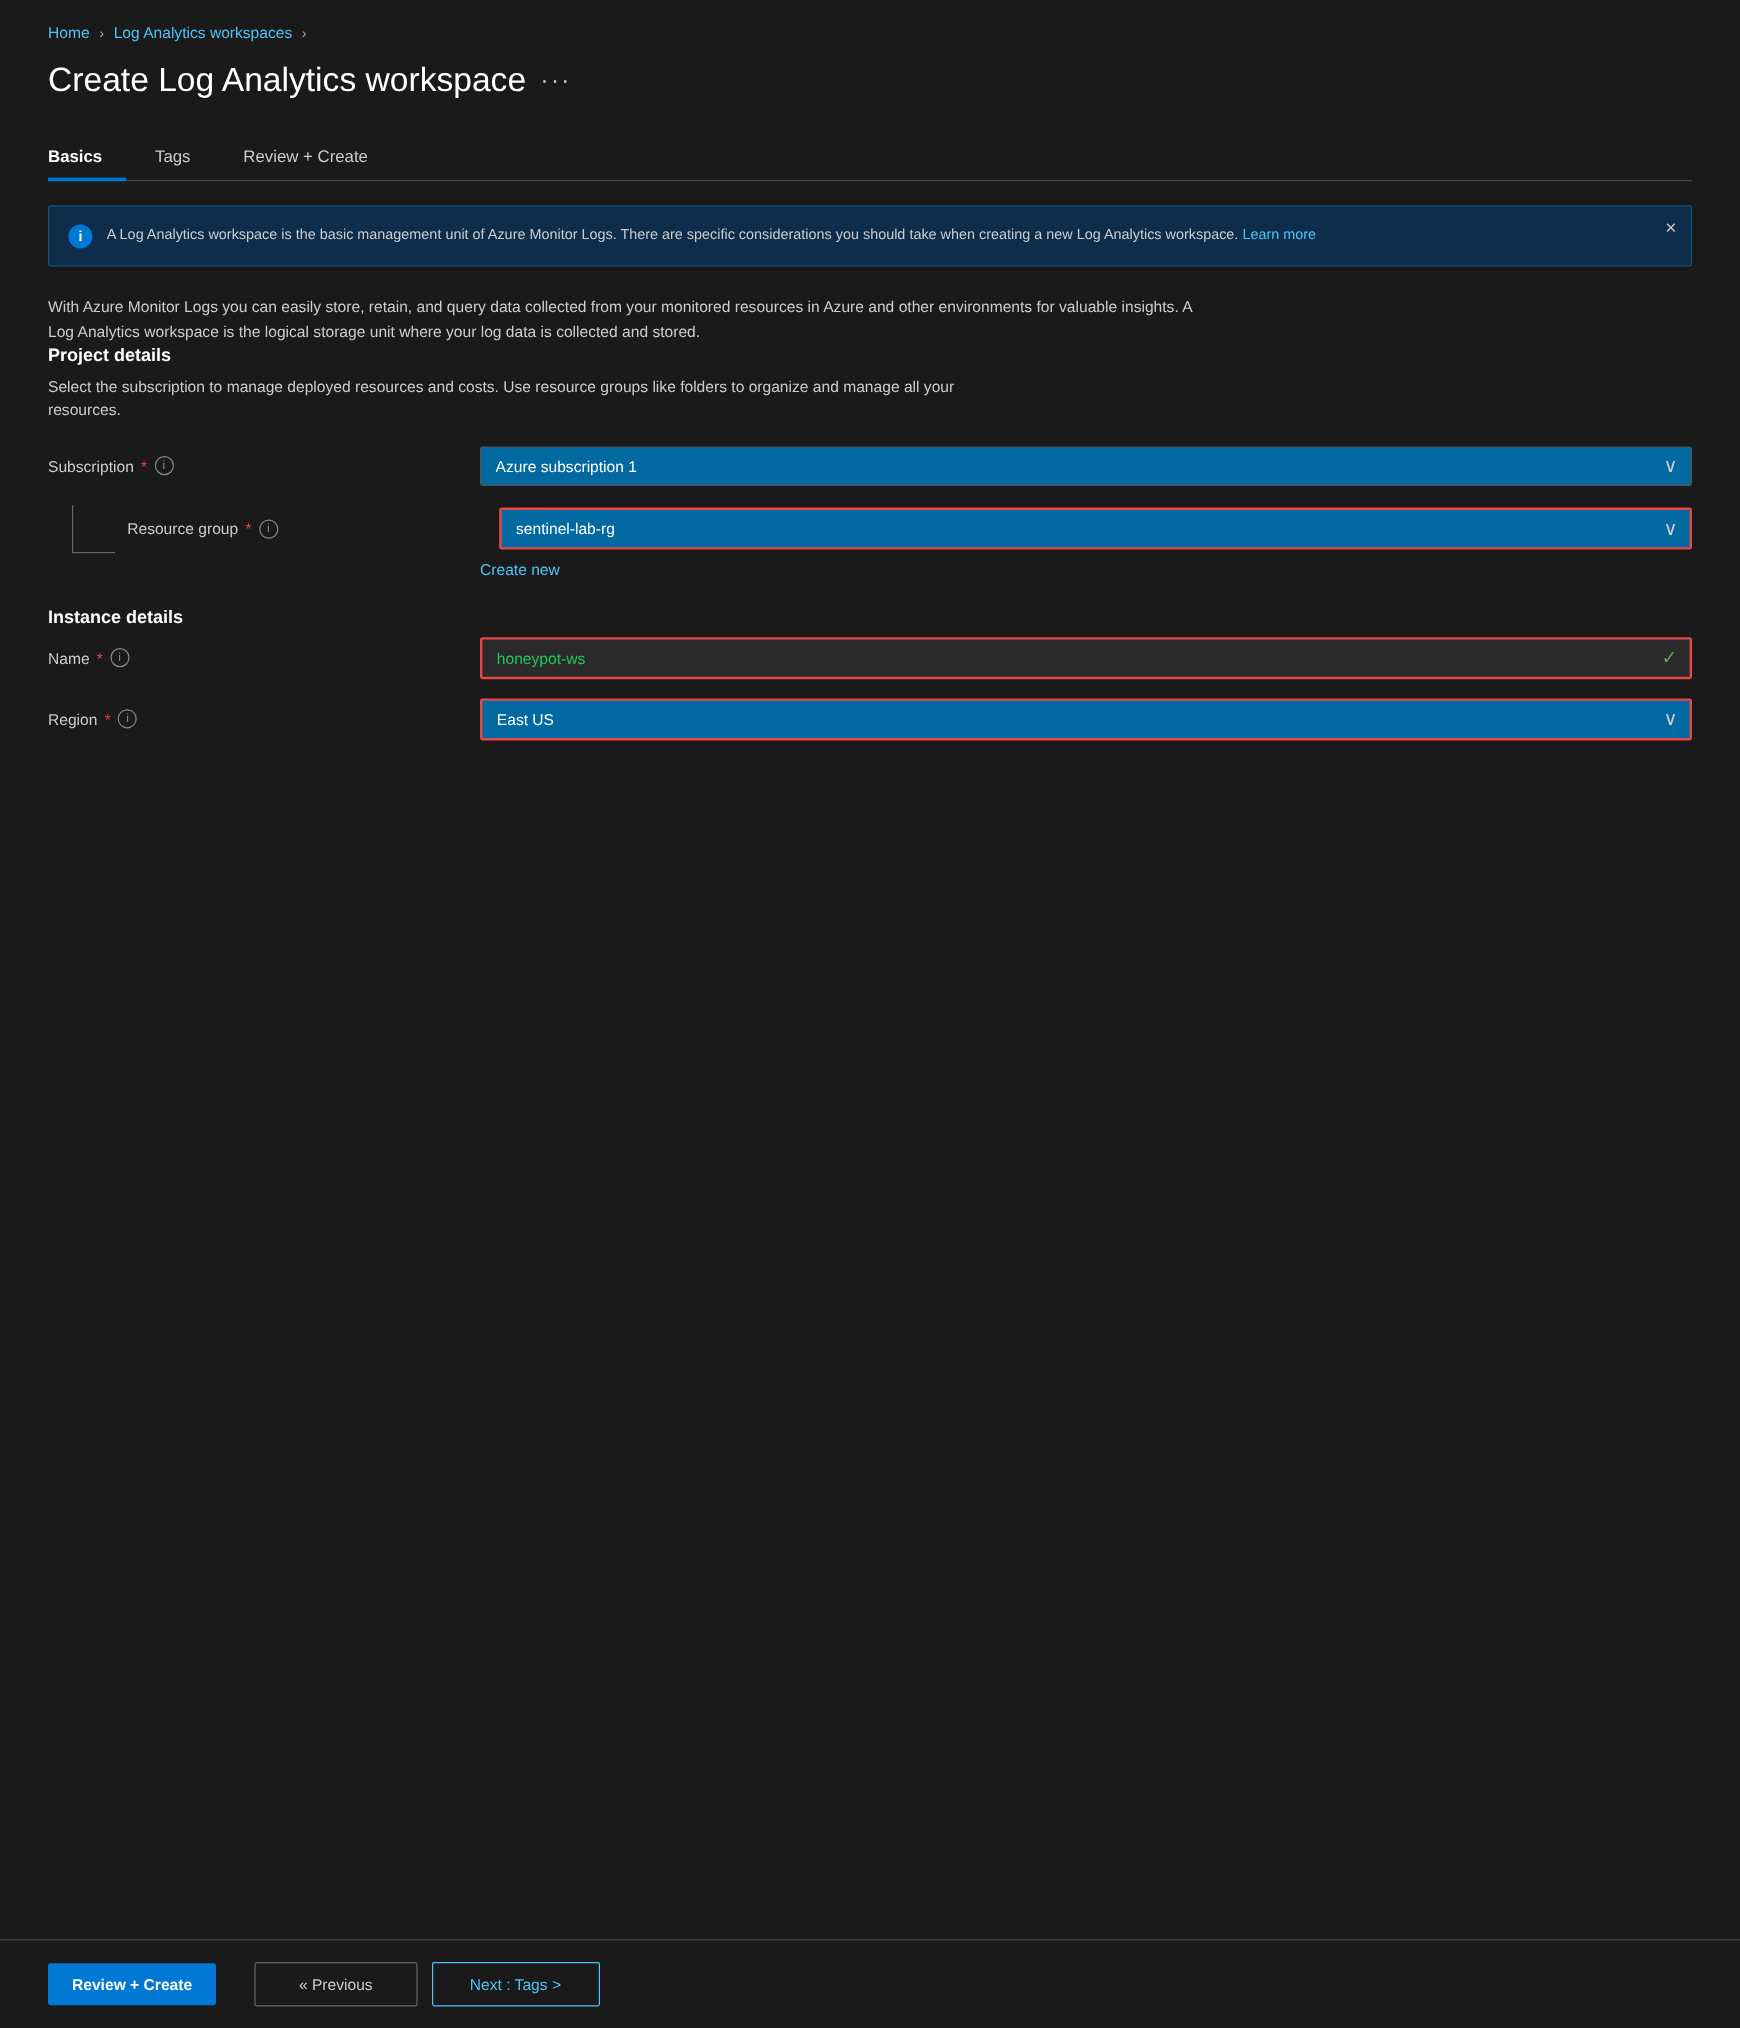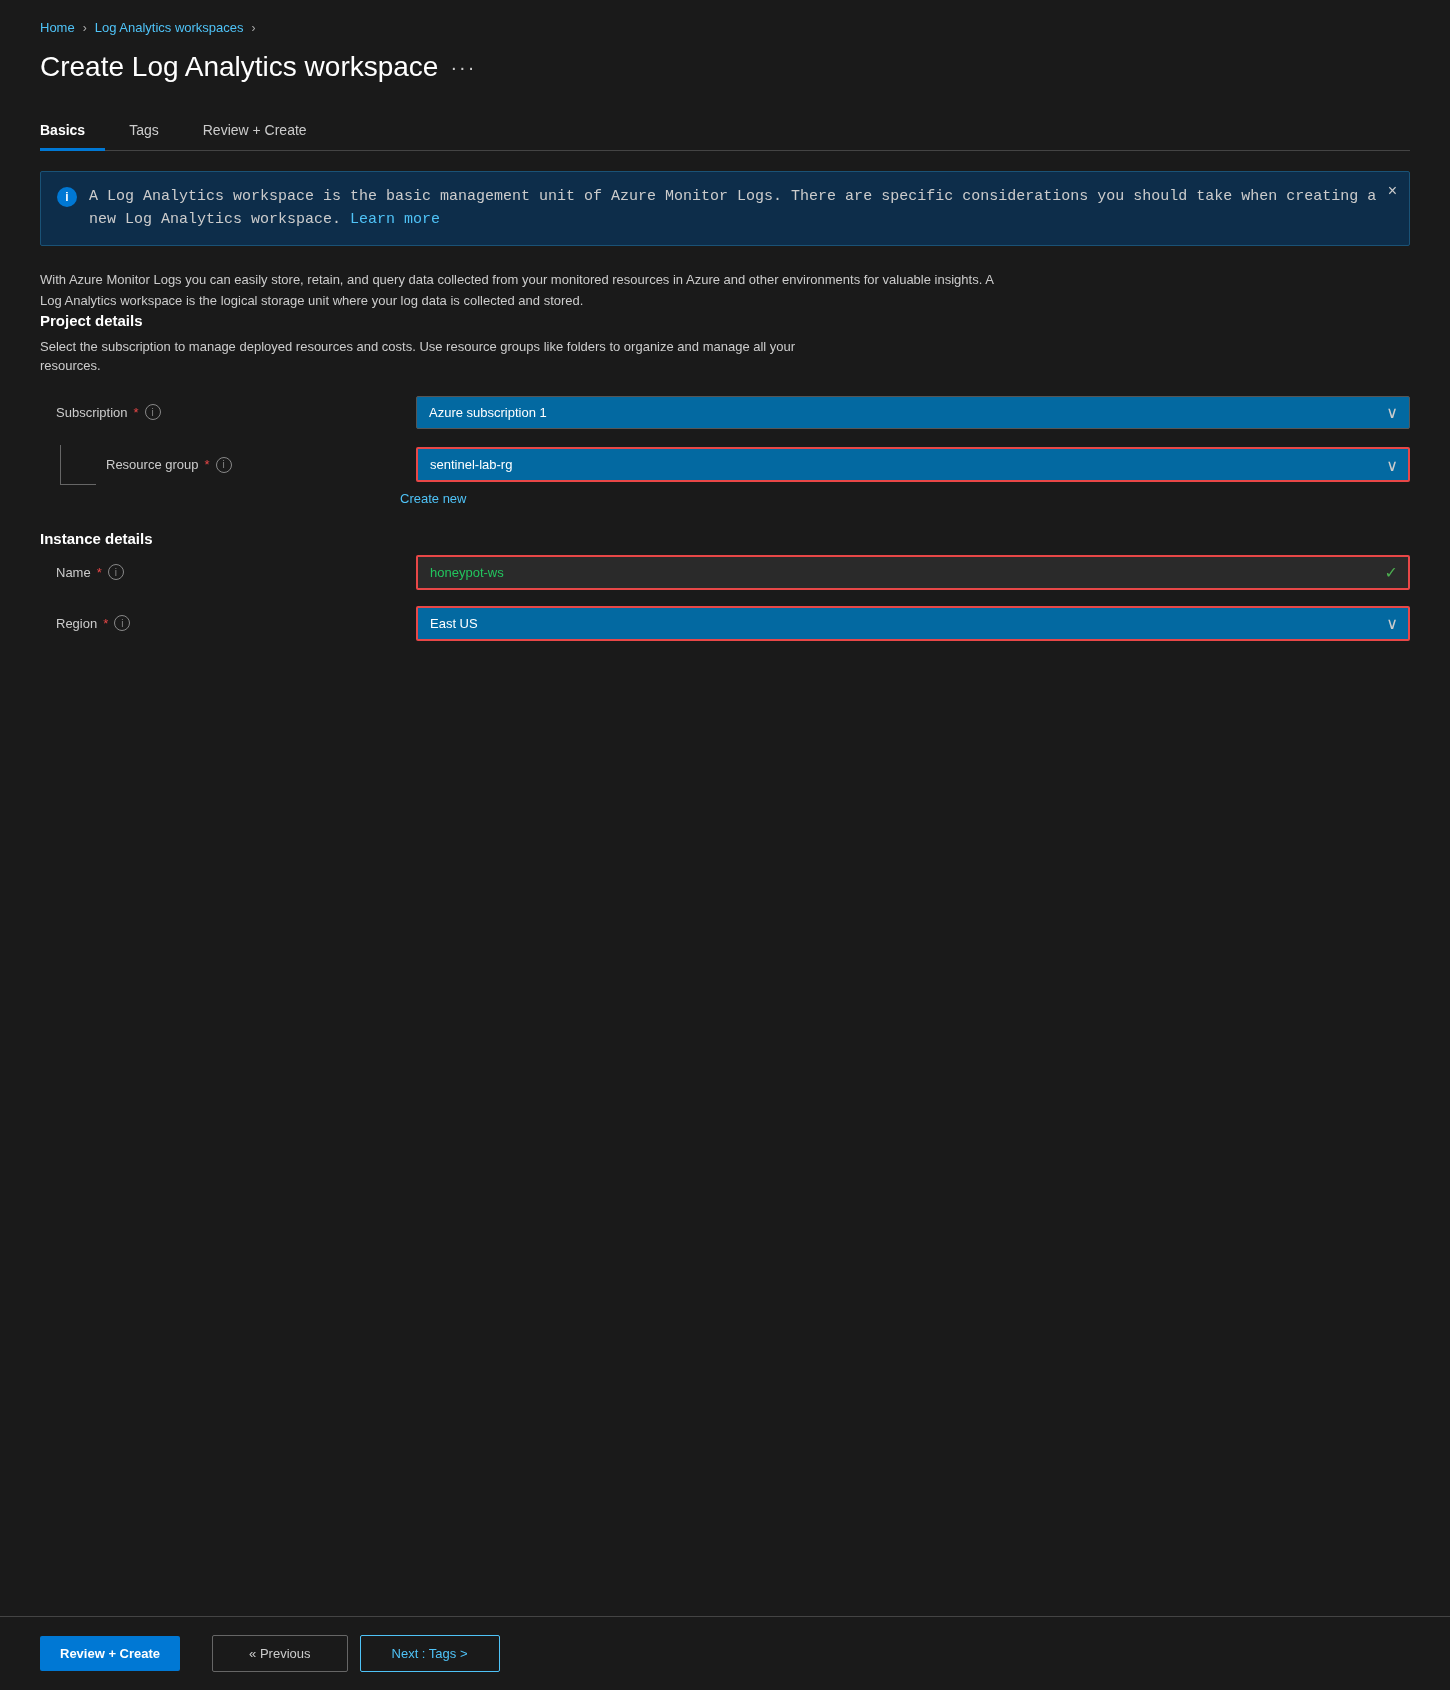--- a/index.html
+++ b/index.html
@@ -99,24 +99,23 @@
       display: flex;
       align-items: center;
       justify-content: center;
       font-size: 12px;
       font-weight: bold;
       color: white;
       flex-shrink: 0;
       margin-top: 1px;
     }
     .info-text {
-      font-size: 15px;
+      font-size: 12px;
       color: #cccccc;
       line-height: 1.5;
-      font-family: Liberation Mono, monospace;
     }
     .info-text a {
       color: #4fc3f7;
       text-decoration: none;
     }
     .close-banner {
       position: absolute;
       top: 10px;
       right: 12px;
       background: none;
@@ -147,21 +146,20 @@
       margin-bottom: 20px;
       max-width: 800px;
       line-height: 1.5;
     }
 
     
     .form-row {
       display: flex;
       align-items: center;
       margin-bottom: 16px;
-      margin-left: 16px;
     }
     .form-label-col {
       width: 360px;
       display: flex;
       align-items: center;
       gap: 6px;
       font-size: 13px;
       color: #cccccc;
       flex-shrink: 0;
     }

